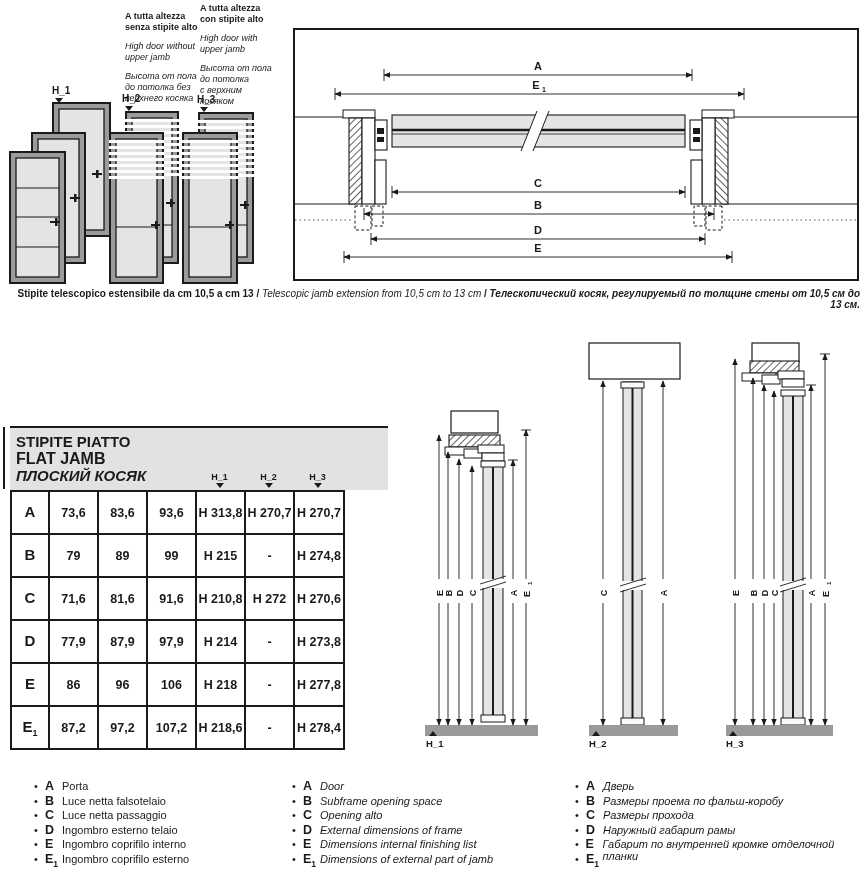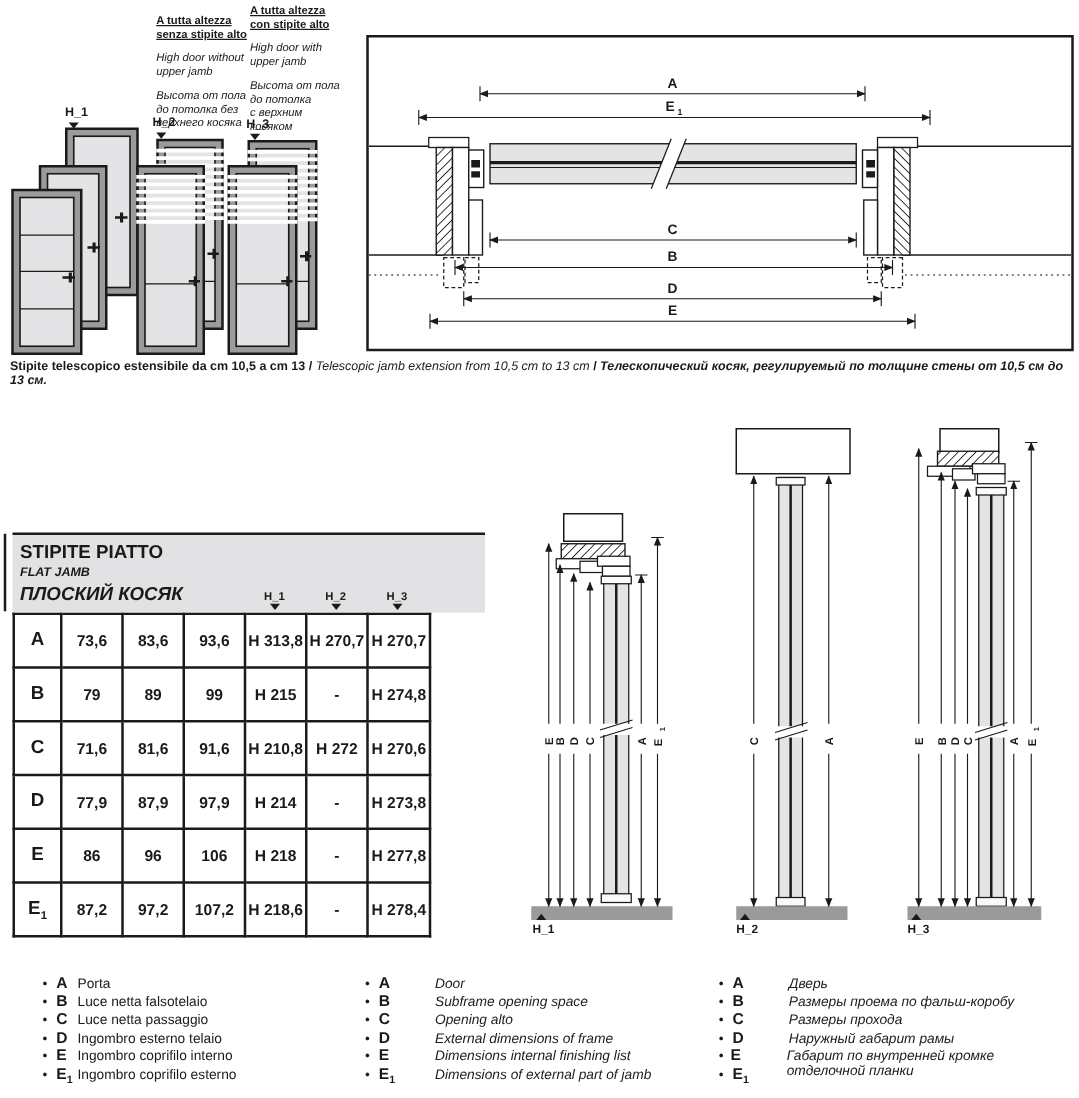--- a/index.html
+++ b/index.html
@@ -2,21 +2,21 @@
 <html><head>
 <meta charset="utf-8">
 <style>
   html,body{margin:0;padding:0;background:#fff;}
   .page{position:relative;width:863px;height:878px;background:#ffffff;
         font-family:"Liberation Sans",sans-serif;color:#1a1a1a;overflow:hidden;}
 
   
   .note{position:absolute;width:74px;font-size:9px;line-height:11px;}
   .note div{white-space:pre-line;}
-  .note .it{font-weight:bold;text-decoration:underline;}
+  .note .it{font-weight:bold;}
   .note .en{font-style:italic;margin-top:8px;}
   .note .ru{font-style:italic;margin-top:8px;}
   #note1{left:125px;top:11px;}
   #note2{left:200px;top:3px;}
 
   
   .hlabel{position:absolute;font-size:10px;font-weight:bold;}
   .tri-down{width:0;height:0;border-left:4px solid transparent;border-right:4px solid transparent;
             border-top:5px solid #1a1a1a;margin:2px 0 0 3px;}
   .tri-up{width:0;height:0;border-left:4px solid transparent;border-right:4px solid transparent;
@@ -26,50 +26,50 @@
   #sl1{left:426px;top:731px;} #sl2{left:589px;top:731px;} #sl3{left:726px;top:731px;}
 
   
   #doors-svg{position:absolute;left:0;top:100px;}
   .plan{position:absolute;left:293px;top:28px;width:562px;height:249px;border:2px solid #1a1a1a;}
   #h1-svg{position:absolute;left:420px;top:335px;}
   #h2-svg{position:absolute;left:585px;top:335px;}
   #h3-svg{position:absolute;left:722px;top:335px;}
 
   
-  .caption{position:absolute;left:8px;top:288px;width:852px;font-size:10px;letter-spacing:0px;}
+  .caption{position:absolute;left:8px;top:288px;width:852px;font-size:10px;letter-spacing:0px;text-align:right;}
   .caption .c-it{font-weight:bold;}
   .caption .c-en{font-style:italic;}
   .caption .c-ru{font-weight:bold;font-style:italic;}
 
   
   .edge-mark{position:absolute;left:3px;top:427px;width:2px;height:62px;background:#1a1a1a;}
   .tbl-wrap{position:absolute;left:10px;top:426px;width:378px;}
   .tbl-topline{height:2px;background:#1a1a1a;}
   .tbl-header{position:relative;background:#e2e2e4;height:62px;padding:5px 0 0 6px;box-sizing:border-box;}
   .tbl-header .t-it{font-size:15px;font-weight:bold;line-height:17px;}
-  .tbl-header .t-en{font-size:10px;font-weight:bold;font-style:italic;line-height:17px;}
+  .tbl-header .t-en{font-size:16px;font-weight:bold;line-height:17px;}
   .tbl-header .t-ru{font-size:15px;font-weight:bold;font-style:italic;line-height:17px;}
   .hcol{position:absolute;bottom:2px;width:49px;text-align:center;font-size:9px;font-weight:bold;}
   .hcol .tri-down{margin:1px auto 0;}
   #hc1{left:185px;} #hc2{left:234px;} #hc3{left:283px;}
   table.dim{border-collapse:collapse;table-layout:fixed;width:333px;}
   table.dim td{border:2px solid #1a1a1a;height:39px;text-align:center;vertical-align:middle;
                font-weight:bold;font-size:12.5px;background:#fff;}
   table.dim td.rowlab{font-size:15px;}
   table.dim sub{font-size:9px;}
 
   
   .legend{position:absolute;top:779px;width:285px;font-size:11px;}
   #leg-it{left:34px;} #leg-en{left:292px;} #leg-ru{left:575px;}
   .leg-row{display:flex;align-items:baseline;height:14.6px;}
   .leg-row .bullet{width:11px;font-size:11px;}
   .leg-row .key{font-weight:bold;font-size:12.5px;width:17px;flex:none;}
   .leg-row .key sub{font-size:8.5px;}
-  #leg-en .txt,#leg-ru .txt{font-style:italic;margin-left:28px;}
+  #leg-en .txt,#leg-ru .txt{font-style:italic;}
 
   svg text{font-family:"Liberation Sans",sans-serif;fill:#1a1a1a;}
   .dimline{stroke:#1a1a1a;stroke-width:0.9;}
   .tick{stroke:#1a1a1a;stroke-width:0.9;}
 </style>
 </head>
 <body>
 
 <div class="page">
 

